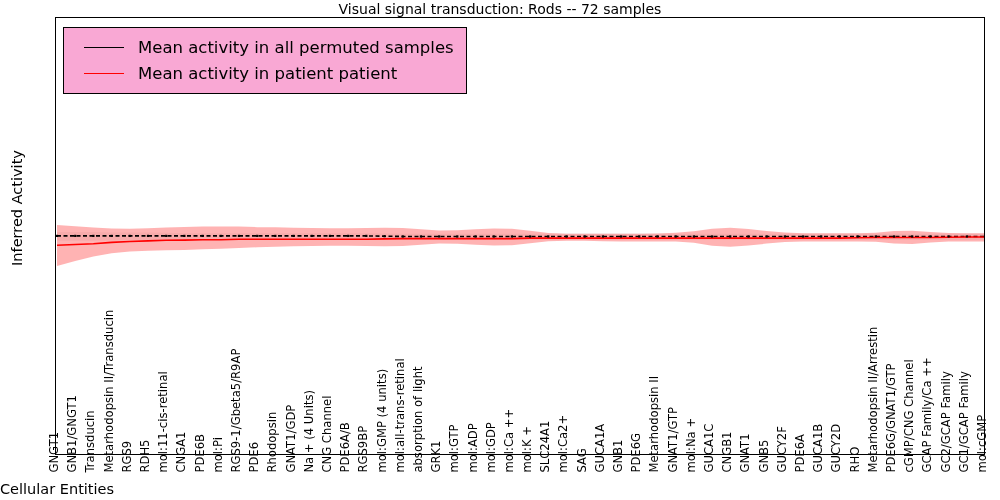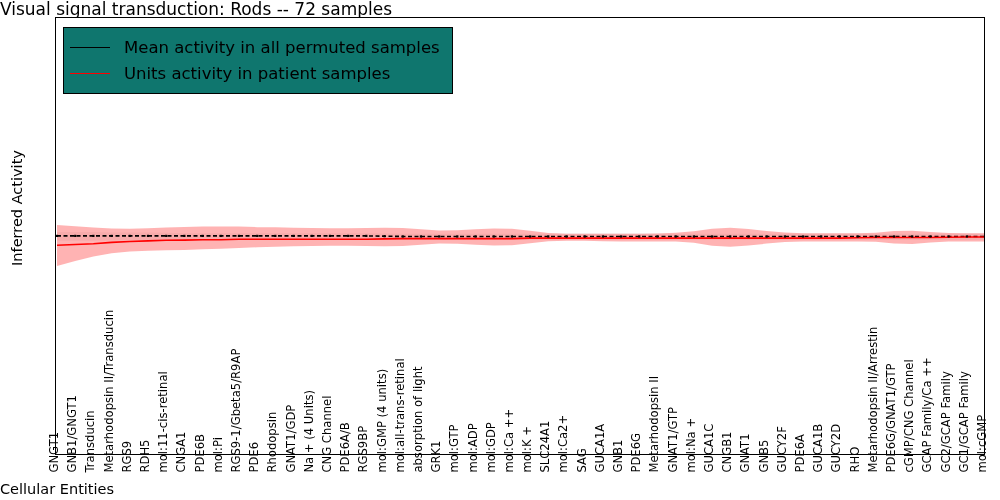--- a/index.html
+++ b/index.html
@@ -18,22 +18,22 @@
     width: 1000px;
     height: 500px;
     background: #ffffff;
   }
   
   #chart-title {
     position: absolute;
     left: 0;
     top: 0px;
     width: 1000px;
-    text-align: left;
-    font-size: 17px;
+    text-align: center;
+    font-size: 14px;
     color: #000000;
     line-height: 18px;
     white-space: nowrap;
   }
   
   #plot-area {
     position: absolute;
     left: 55px;
     top: 17px;
     width: 930px;
@@ -101,22 +101,22 @@
     transform: rotate(-90deg);
     line-height: 1;
     pointer-events: auto;
   }
   
   #legend {
     position: absolute;
     left: 63px;
     top: 27px;
     border: 1.3px solid #000000;
-    background: #0f766e;
-    padding: 6px 12px 7px 6px;
+    background: #f9a8d4;
+    padding: 6px 12px 7px 20px;
     box-sizing: border-box;
   }
   .legend-row {
     display: flex;
     align-items: center;
     height: 26px;
   }
   .legend-swatch {
     width: 40px;
     height: 0;
@@ -281,17 +281,17 @@
 
   <div id="xlabel">Cellular Entities</div>
 
   <div id="legend">
     <div class="legend-row">
       <span class="legend-swatch" style="border-top-color: rgb(0, 0, 0);"></span>
       <span class="legend-text">Mean activity in all permuted samples</span>
     </div>
     <div class="legend-row">
       <span class="legend-swatch" style="border-top-color: rgb(255, 0, 0);"></span>
-      <span class="legend-text">Units activity in patient samples</span>
+      <span class="legend-text">Mean activity in patient patient</span>
     </div>
   </div>
 
 </div>
 
 </body></html>

